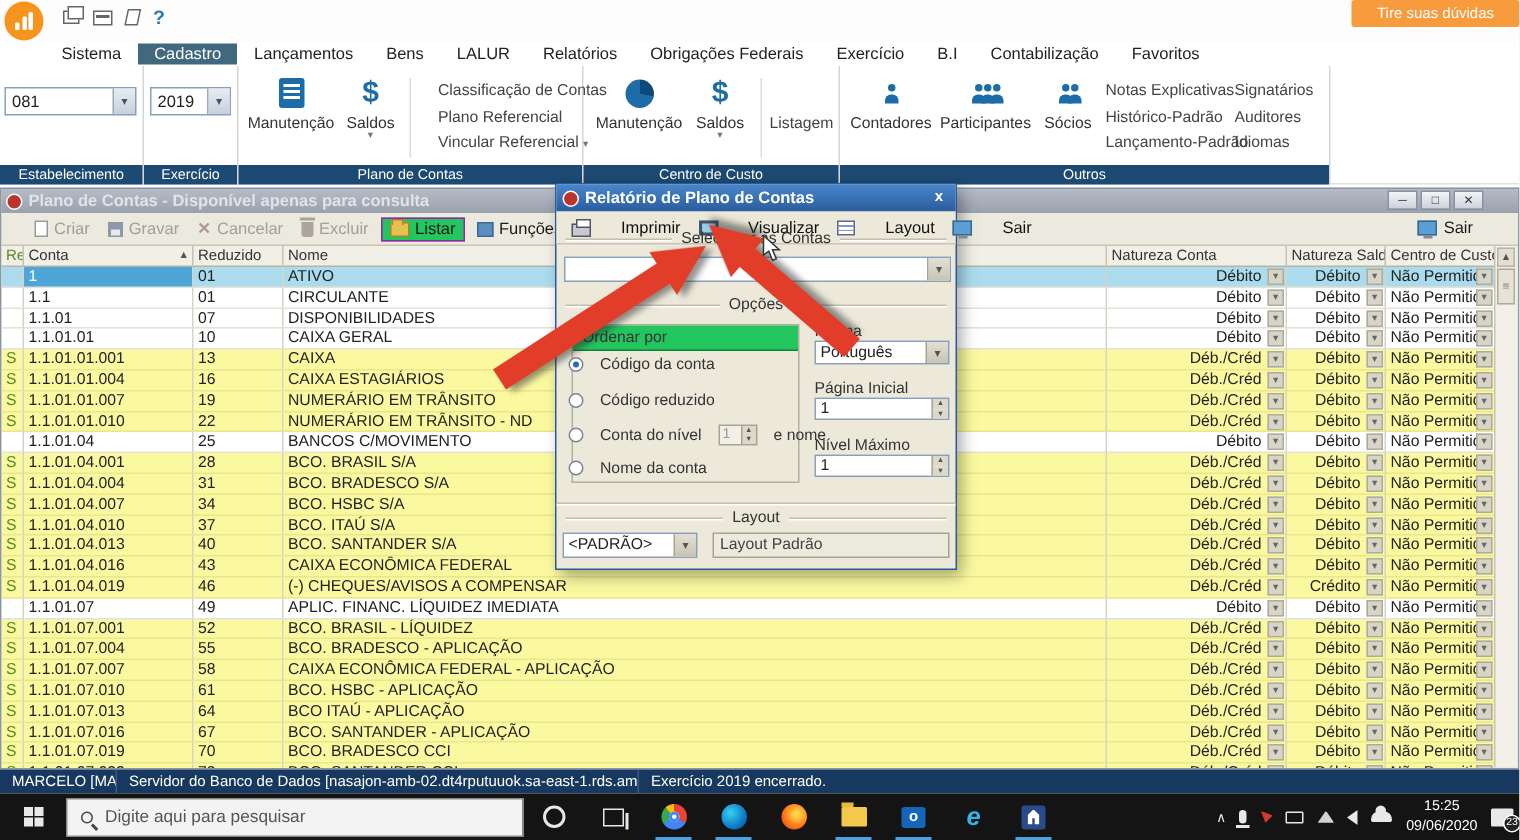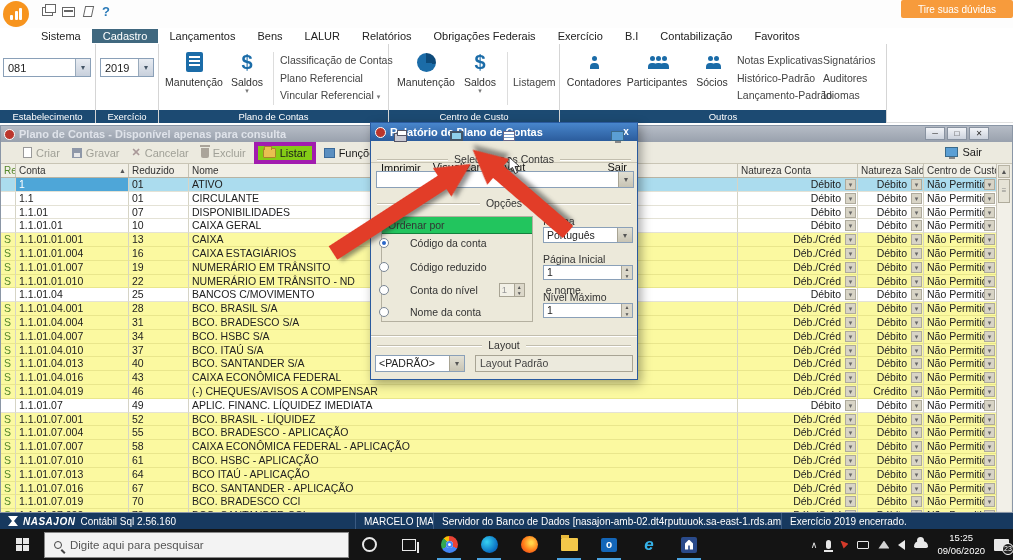--- a/index.html
+++ b/index.html
@@ -53,21 +53,21 @@
   
   .window { position:absolute; left:0; top:125px; width:1013px; height:388px; background:#eceadf; border:1px solid #8a96a6; }
   .wtitle { position:relative; height:16px; background:linear-gradient(#b6bcc6,#99a1ad); display:flex; align-items:center; padding-left:3px; gap:4px; }
   .wtitle .ttxt { font-size:11px; color:#dfe3ea; font-weight:bold; white-space:nowrap; }
   .reddot { width:11px; height:11px; border-radius:50%; background:#bb352c; border:1px solid #fff; flex:0 0 auto; }
   .wbtns { position:absolute; right:23px; top:1px; display:flex; gap:2px; }
   .wbtn { width:20px; height:13px; background:linear-gradient(#f2f4f8,#ccd2dc); border:1px solid #8892a0; font-size:8px; color:#333; text-align:center; line-height:12px; }
   .wtoolbar { position:relative; height:22px; background:#eceadf; border-bottom:1px solid #c9c5b5; display:flex; align-items:center; font-size:11px; padding-left:16px; }
   .tbtn { display:flex; align-items:center; gap:4px; padding:2px 6px; color:#a0a097; white-space:nowrap; }
   .tbtn.enabled { color:#1a1a1a; cursor:pointer; }
-  .tbtn.raised { border:4px solid #a21caf; background:#84cc16; padding:1px 5px; margin:0 2px; }
+  .tbtn.raised { border:1px solid #a21caf; background:#22c55e; padding:1px 5px; margin:0 2px; }
   .ti { display:inline-block; }
   .ti-page { width:9px; height:11px; background:#fff; border:1px solid #999; }
   .ti-floppy { width:10px; height:10px; background:#8f98a8; position:relative; }
   .ti-floppy::after{ content:""; position:absolute; left:2px; bottom:1px; width:6px; height:4px; background:#e8e8e8; }
   .ti-x { color:#a99; font-weight:bold; font-size:11px; }
   .ti-trash { width:8px; height:10px; background:#aaa49a; border-radius:0 0 2px 2px; position:relative; }
   .ti-trash::before { content:""; position:absolute; top:-3px; left:-1px; width:10px; height:2px; background:#aaa49a; }
   .ti-folder { width:13px; height:10px; background:#e8c050; border:1px solid #a8852a; border-radius:1px; position:relative; }
   .ti-folder::before { content:""; position:absolute; top:-3px; left:0; width:6px; height:3px; background:#e8c050; border:1px solid #a8852a; border-bottom:none; }
   .ti-form { width:11px; height:10px; background:#5b8fc0; border:1px solid #3a6a9a; }
@@ -101,34 +101,34 @@
   .vscroll { position:absolute; right:1px; top:38px; bottom:1px; width:15px; background:#f2f0e8; border-left:1px solid #c8c4b8; }
   .sarrow { position:absolute; left:1px; right:1px; height:13px; background:#e2dfd2; border:1px solid #b8b4a4; font-size:7px; color:#555; text-align:center; line-height:11px; }
   .sthumb { position:absolute; left:1px; right:1px; top:15px; height:24px; background:#e6e3d6; border:1px solid #b0ac9c; font-size:8px; color:#888; text-align:center; line-height:22px; }
 
   
   .dialog { position:absolute; left:370px; top:122px; width:268px; height:258px; background:#ece9da; border:1px solid #2a5a9e; box-shadow:3px 4px 10px rgba(0,0,0,.35); }
   .dtitle { height:18px; background:linear-gradient(#4886cc,#2b5c9c); display:flex; align-items:center; padding:0 4px; gap:4px; }
   .dtitle .dtxt { flex:1; color:#fff; font-size:11px; font-weight:bold; white-space:nowrap; }
   .dclose { width:14px; height:13px; color:#fff; font-size:10px; font-weight:bold; text-align:center; line-height:12px; cursor:pointer; }
   .dtoolbar { height:22px; background:#ece9da; border-bottom:1px solid #c9c5b5; display:flex; align-items:center; gap:2px; padding:0 5px; font-size:11px; color:#111; }
-  .dtb { display:flex; align-items:center; gap:20px; padding:2px 5px; cursor:pointer;flex-direction:column; }
+  .dtb { display:flex; align-items:center; gap:20px; padding:2px 5px; cursor:pointer; }
   .dtb.right { margin-left:auto; }
   .ic-print { width:13px; height:9px; background:#c8c8d2; border:1px solid #556; position:relative; margin-top:3px; }
   .ic-print::before { content:""; position:absolute; left:2px; top:-4px; width:8px; height:4px; background:#fff; border:1px solid #556; }
   .ic-screen { width:13px; height:10px; background:#8fd0ea; border:2px solid #456; }
   .ic-list { width:12px; height:10px; border:1px solid #668; background:linear-gradient(#fff 0 2px,#7a9ac8 2px 3px,#fff 3px 5px,#7a9ac8 5px 6px,#fff 6px 8px,#7a9ac8 8px 9px,#fff 9px); }
   .sect { display:flex; align-items:center; gap:6px; font-size:10.5px; color:#333; margin:0 6px; position:absolute; left:0; right:0; }
   .sect::before, .sect::after { content:""; flex:1; height:1px; background:#c2beae; box-shadow:0 1px 0 #fff; }
   .dcombo { position:absolute; height:17px; background:#fff; border:1px solid #8aa0b8; display:flex; }
   .dcombo .cval { flex:1; font-size:10.5px; padding:1px 3px; color:#222; }
   .dcombo .cbtn { width:15px; background:linear-gradient(#e2e0d4,#c8c4b4); border-left:1px solid #a8a494; font-size:8px; color:#555; text-align:center; line-height:15px; }
   .obox { position:absolute; left:10px; top:93px; width:152px; height:106px; border:1px solid #b4b0a0; background:#ece9da; }
   .obox-h { height:17px; border-bottom:1px solid #15803d; font-size:10.5px; color:#333; padding:2px 6px; background:#22c55e; }
-  .radio-row { position:absolute; left:8px; display:flex; align-items:center; gap:21px; font-size:10.5px; color:#333; }
+  .radio-row { position:absolute; left:8px; display:flex; align-items:center; gap:11px; font-size:10.5px; color:#333; }
   .rdot { width:10px; height:10px; border-radius:50%; border:1px solid #7a8694; background:#fff; position:relative; flex:0 0 auto; }
   .rdot.on::after { content:""; position:absolute; left:2px; top:2px; width:4px; height:4px; border-radius:50%; background:#2a66c8; }
   .spin { display:inline-flex; height:14px; border:1px solid #a8a494; background:#f2f0e6; }
   .spin .sval { width:14px; font-size:9.5px; color:#999; padding-left:2px; line-height:12px; background:#f2f0e6; }
   .spin .sbtns { width:10px; display:flex; flex-direction:column; }
   .spin .sbtns i { flex:1; font-style:normal; font-size:5px; color:#555; background:#dcd8ca; border-left:1px solid #a8a494; text-align:center; line-height:6px; }
   .dlabel { position:absolute; font-size:10.5px; color:#333; }
   .dinput { position:absolute; height:15px; background:#fff; border:1px solid #8aa0b8; font-size:10.5px; color:#222; padding:0 3px; line-height:13px; }
   .dinput .sbtns { position:absolute; right:0; top:0; bottom:0; width:11px; display:flex; flex-direction:column; }
   .dinput .sbtns i { flex:1; font-style:normal; font-size:5px; color:#555; background:#dcd8ca; border-left:1px solid #a8a494; text-align:center; line-height:6px; }
@@ -245,21 +245,21 @@
       <span>Manutenção</span>
     </div>
     <div class="bigbtn" style="left:66px;width:44px">
       <span class="icw">
           <span class="ic-dollar">$</span>
         </span>
       <span>Saldos</span>
       <span class="caret">▾</span>
     </div>
     <div class="vdiv" style="left:114px"></div>
-    <div class="rlinks" style="left:121px">
+    <div class="rlinks" style="left:133px">
       <div class="lnk">Classificação de Contas</div>
       <div class="lnk">Plano Referencial</div>
       <div class="lnk"><span>Vincular Referencial</span> <span class="caret">▾</span></div>
     </div>
     <div class="gcaption">Plano de Contas</div>
   </div>
 
   <div class="rgroup" style="left:389px;width:171px">
     <div class="bigbtn" style="left:8px;width:58px">
       <span class="icw">
@@ -713,25 +713,20 @@
 </div>
 <div class="arrow" style="left:568px;top:232px;width:126px;transform:rotate(-139.2deg)">
   <span class="shaft" style="left:0;width:92px"></span>
     <span class="head" style="left:92px"></span>
 </div>
 <svg class="cursor" style="left:508px;top:157px" width="14" height="18" viewBox="0 0 14 18">
   <polygon points="1,0 1,13 4.5,10.5 7,16.5 9.5,15.5 7,9.5 11.5,9.5" fill="#fff" stroke="#333" stroke-width="1"></polygon>
 </svg>
 
 <div class="statusbar">
-  <div class="sseg" style="width:356px">
-    <span class="brandmark"></span>
-    <span class="brandname">NASAJON</span>
-    <span>Contábil Sql 2.56.160</span>
-  </div>
   <div class="sseg" style="width:78px">
       <span>MARCELO [MARCELO]</span>
     </div>
   <div class="sseg" style="width:348px">
       <span>Servidor do Banco de Dados [nasajon-amb-02.dt4rputuuok.sa-east-1.rds.amazonaws.com@nasajon_i</span>
     </div>
   <div class="sseg" style="flex:1;border-right:none">
       <span>Exercício 2019 encerrado.</span>
     </div>
 </div>

